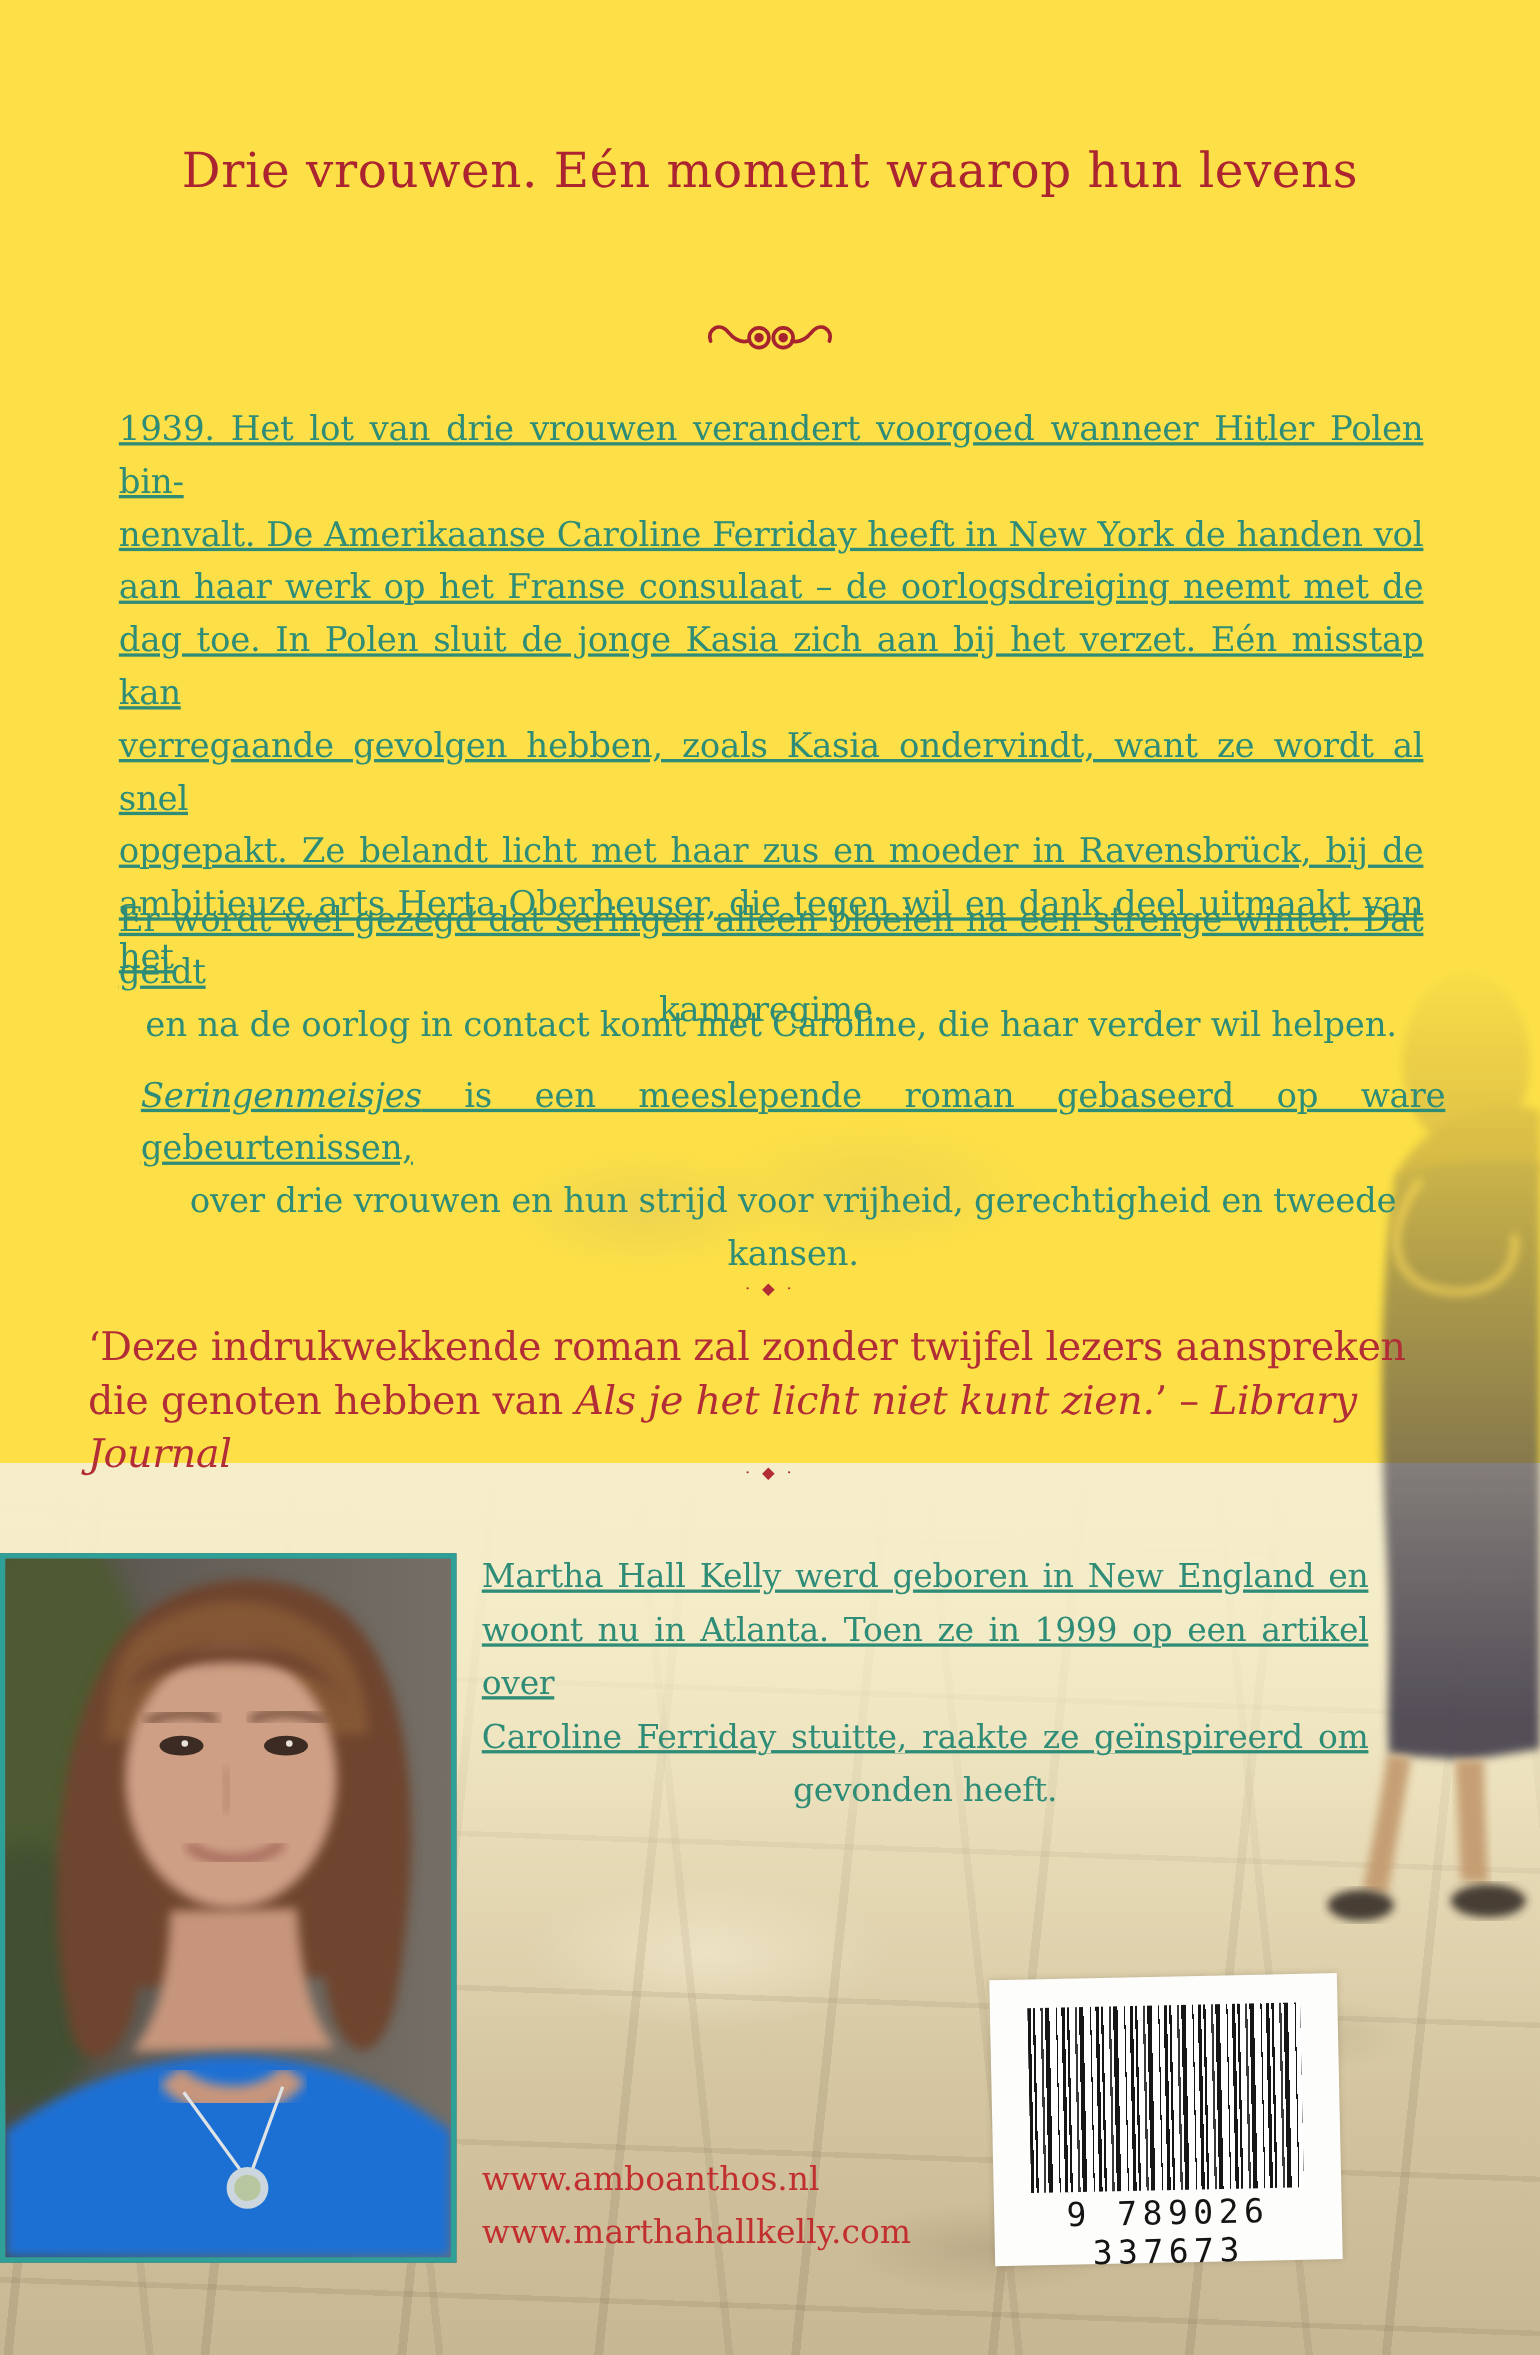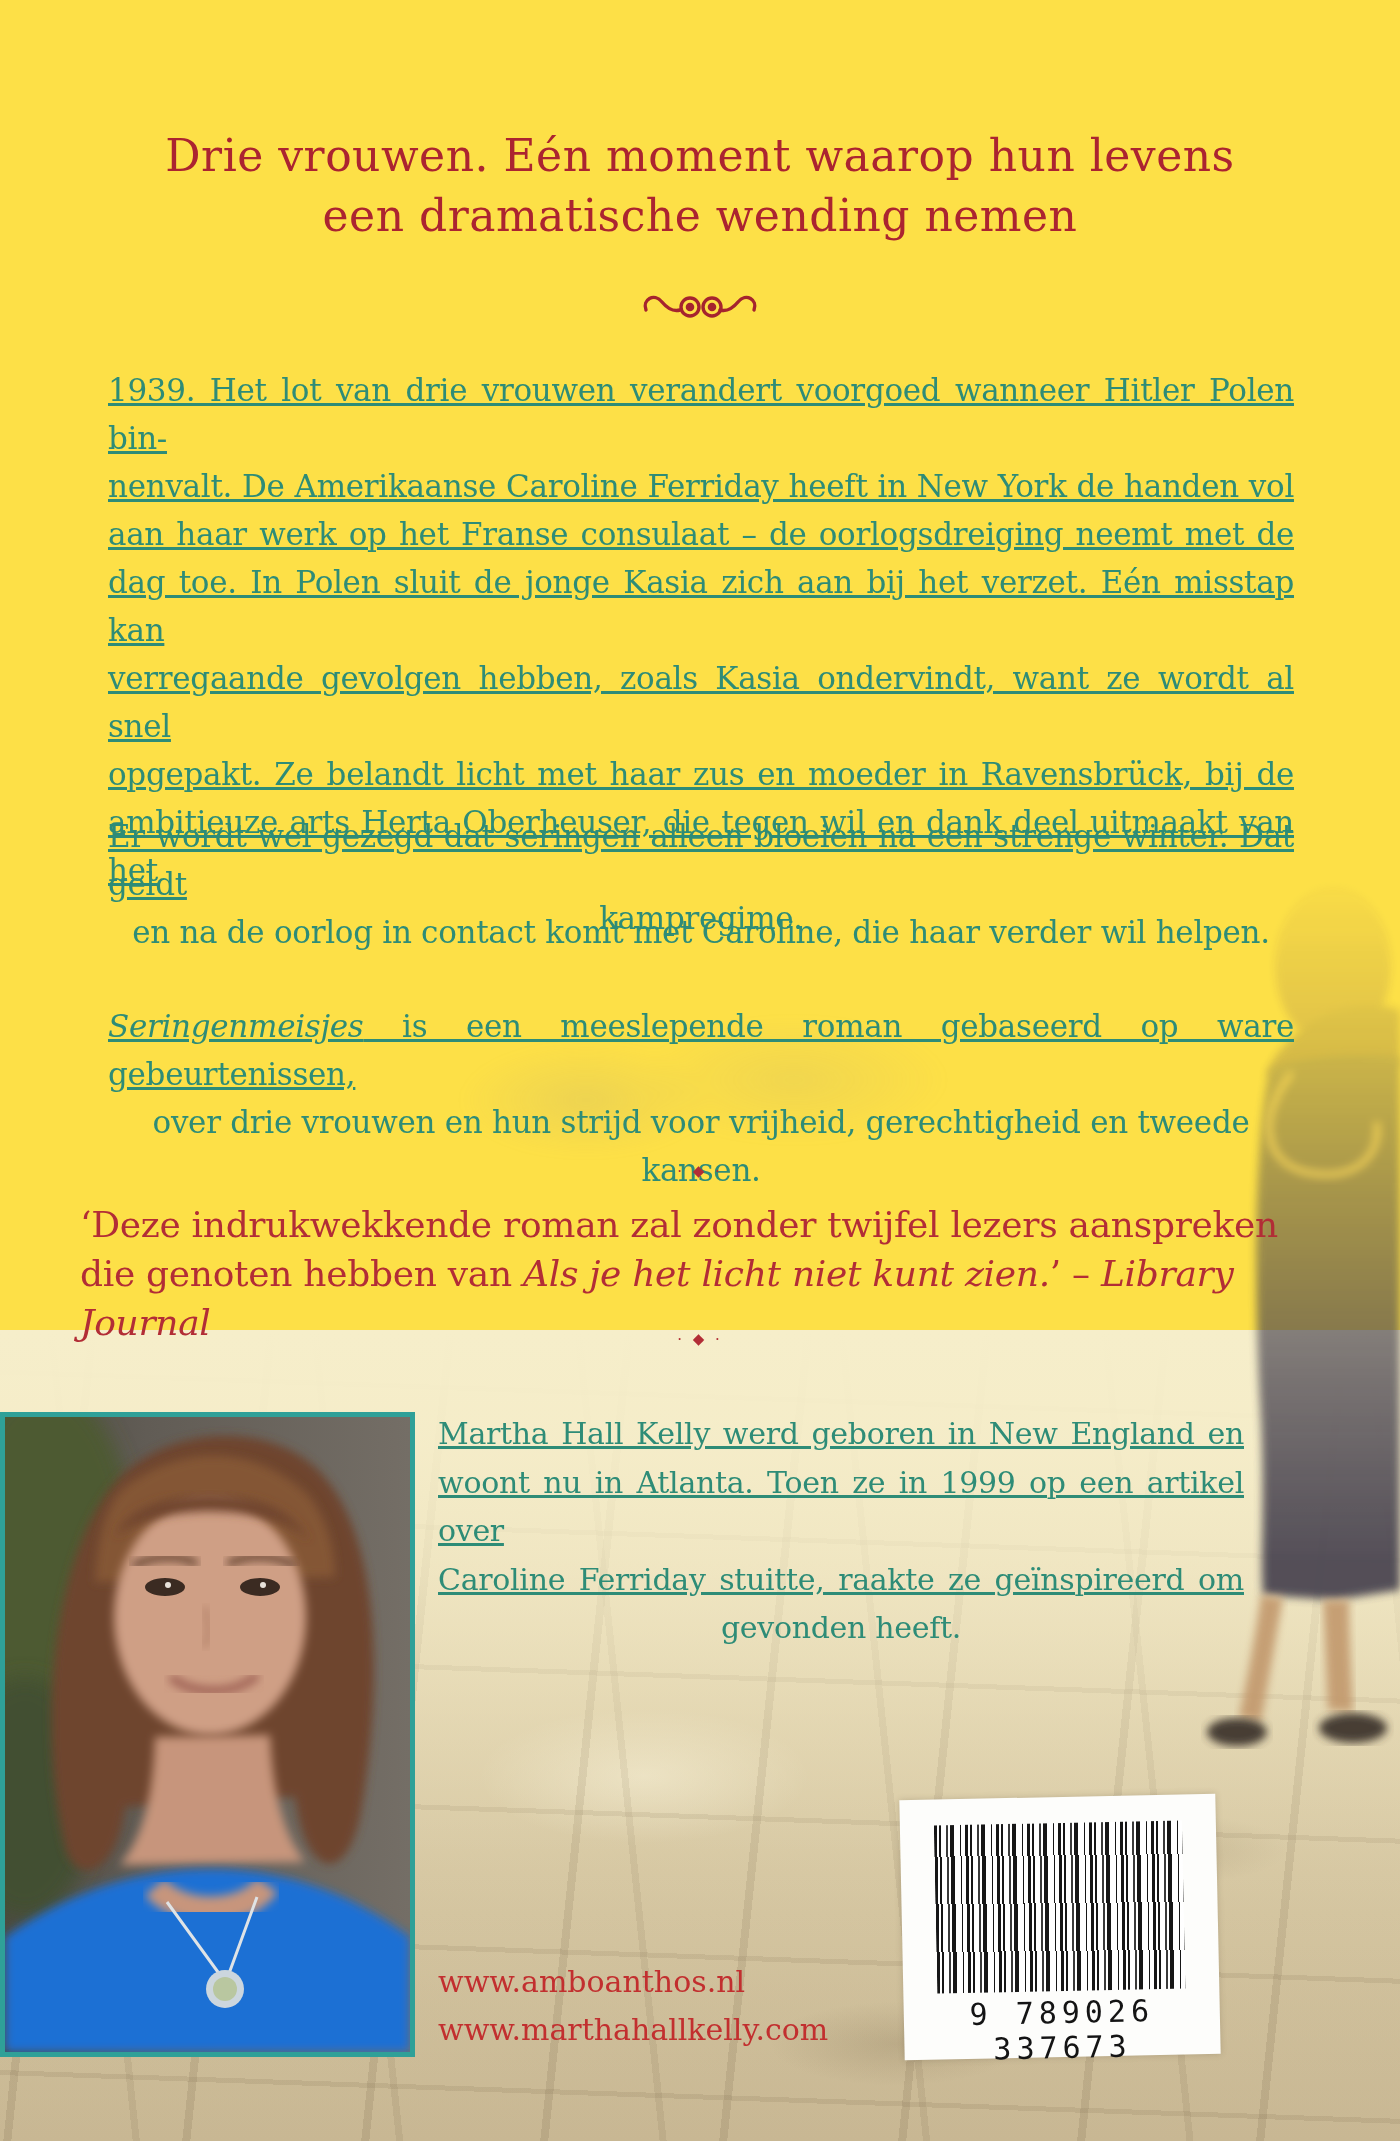--- a/index.html
+++ b/index.html
@@ -44,21 +44,21 @@
   
   .abs{position:absolute;}
   .heading{
     left:0;right:0;top:126px;text-align:center;
     color:#ab2430;font-size:44px;line-height:60px;letter-spacing:.5px;
   }
   .scroll-ornament{left:0;right:0;top:284px;text-align:center;}
   .body-col{left:108px;width:1186px;color:#2e8c77;font-size:31px;line-height:48px;letter-spacing:-.3px;}
   .p1{top:366px;}
   .p2{top:812px;}
-  .p3{top:1002px;}
+  .p3{top:972px;margin-left:20px;}
   .jline{text-align:justify;text-align-last:justify;text-decoration:underline;}
   .lline{text-align:center;}
   .ital{font-style:italic;}
   .divider{left:0;right:0;text-align:center;color:#b22d36;font-size:15px;letter-spacing:3px;}
   .div1{top:1162px;}
   .div2{top:1330px;}
   .quote{
     left:80px;width:1240px;top:1200px;text-align:left;
     color:#b22d36;font-size:36px;line-height:49px;letter-spacing:-.3px;
   }
@@ -107,21 +107,20 @@
       <path d="M125,215 C95,255 96,300 140,312 C185,322 215,300 212,265" fill="none" stroke="#c9a767" stroke-width="7" stroke-linecap="round" filter="url(#soft)"></path>
       <path d="M96,735 C90,780 80,830 74,858 L96,862 C104,820 112,770 118,738 Z" fill="#c39a6e" filter="url(#soft)"></path>
       <path d="M158,740 C160,780 162,820 163,850 L188,852 C186,812 184,772 184,740 Z" fill="#c39a6e" filter="url(#soft)"></path>
       <ellipse cx="72" cy="872" rx="30" ry="14" fill="#3b332c" filter="url(#soft)"></ellipse>
       <ellipse cx="188" cy="868" rx="34" ry="15" fill="#3b332c" filter="url(#soft)"></ellipse>
     </svg>
   </div>
 
   <div class="abs heading">
     <div>Drie vrouwen. Eén moment waarop hun levens</div>
-    <div>een dramatische wending nemen</div>
   </div>
 
   <div class="abs scroll-ornament">
     <svg width="120" height="44" viewBox="0 0 120 44" xmlns="http://www.w3.org/2000/svg">
       <g fill="none" stroke="#a5242e" stroke-width="3.4" stroke-linecap="round">
         <path d="M6,26 C2,16 14,8 22,18 C27,24 33,28 40,26"></path>
         <circle cx="50" cy="23" r="9"></circle>
           <circle cx="50" cy="23" r="2.6" fill="#a5242e"></circle>
         <circle cx="72" cy="23" r="9"></circle>
           <circle cx="72" cy="23" r="2.6" fill="#a5242e"></circle>

